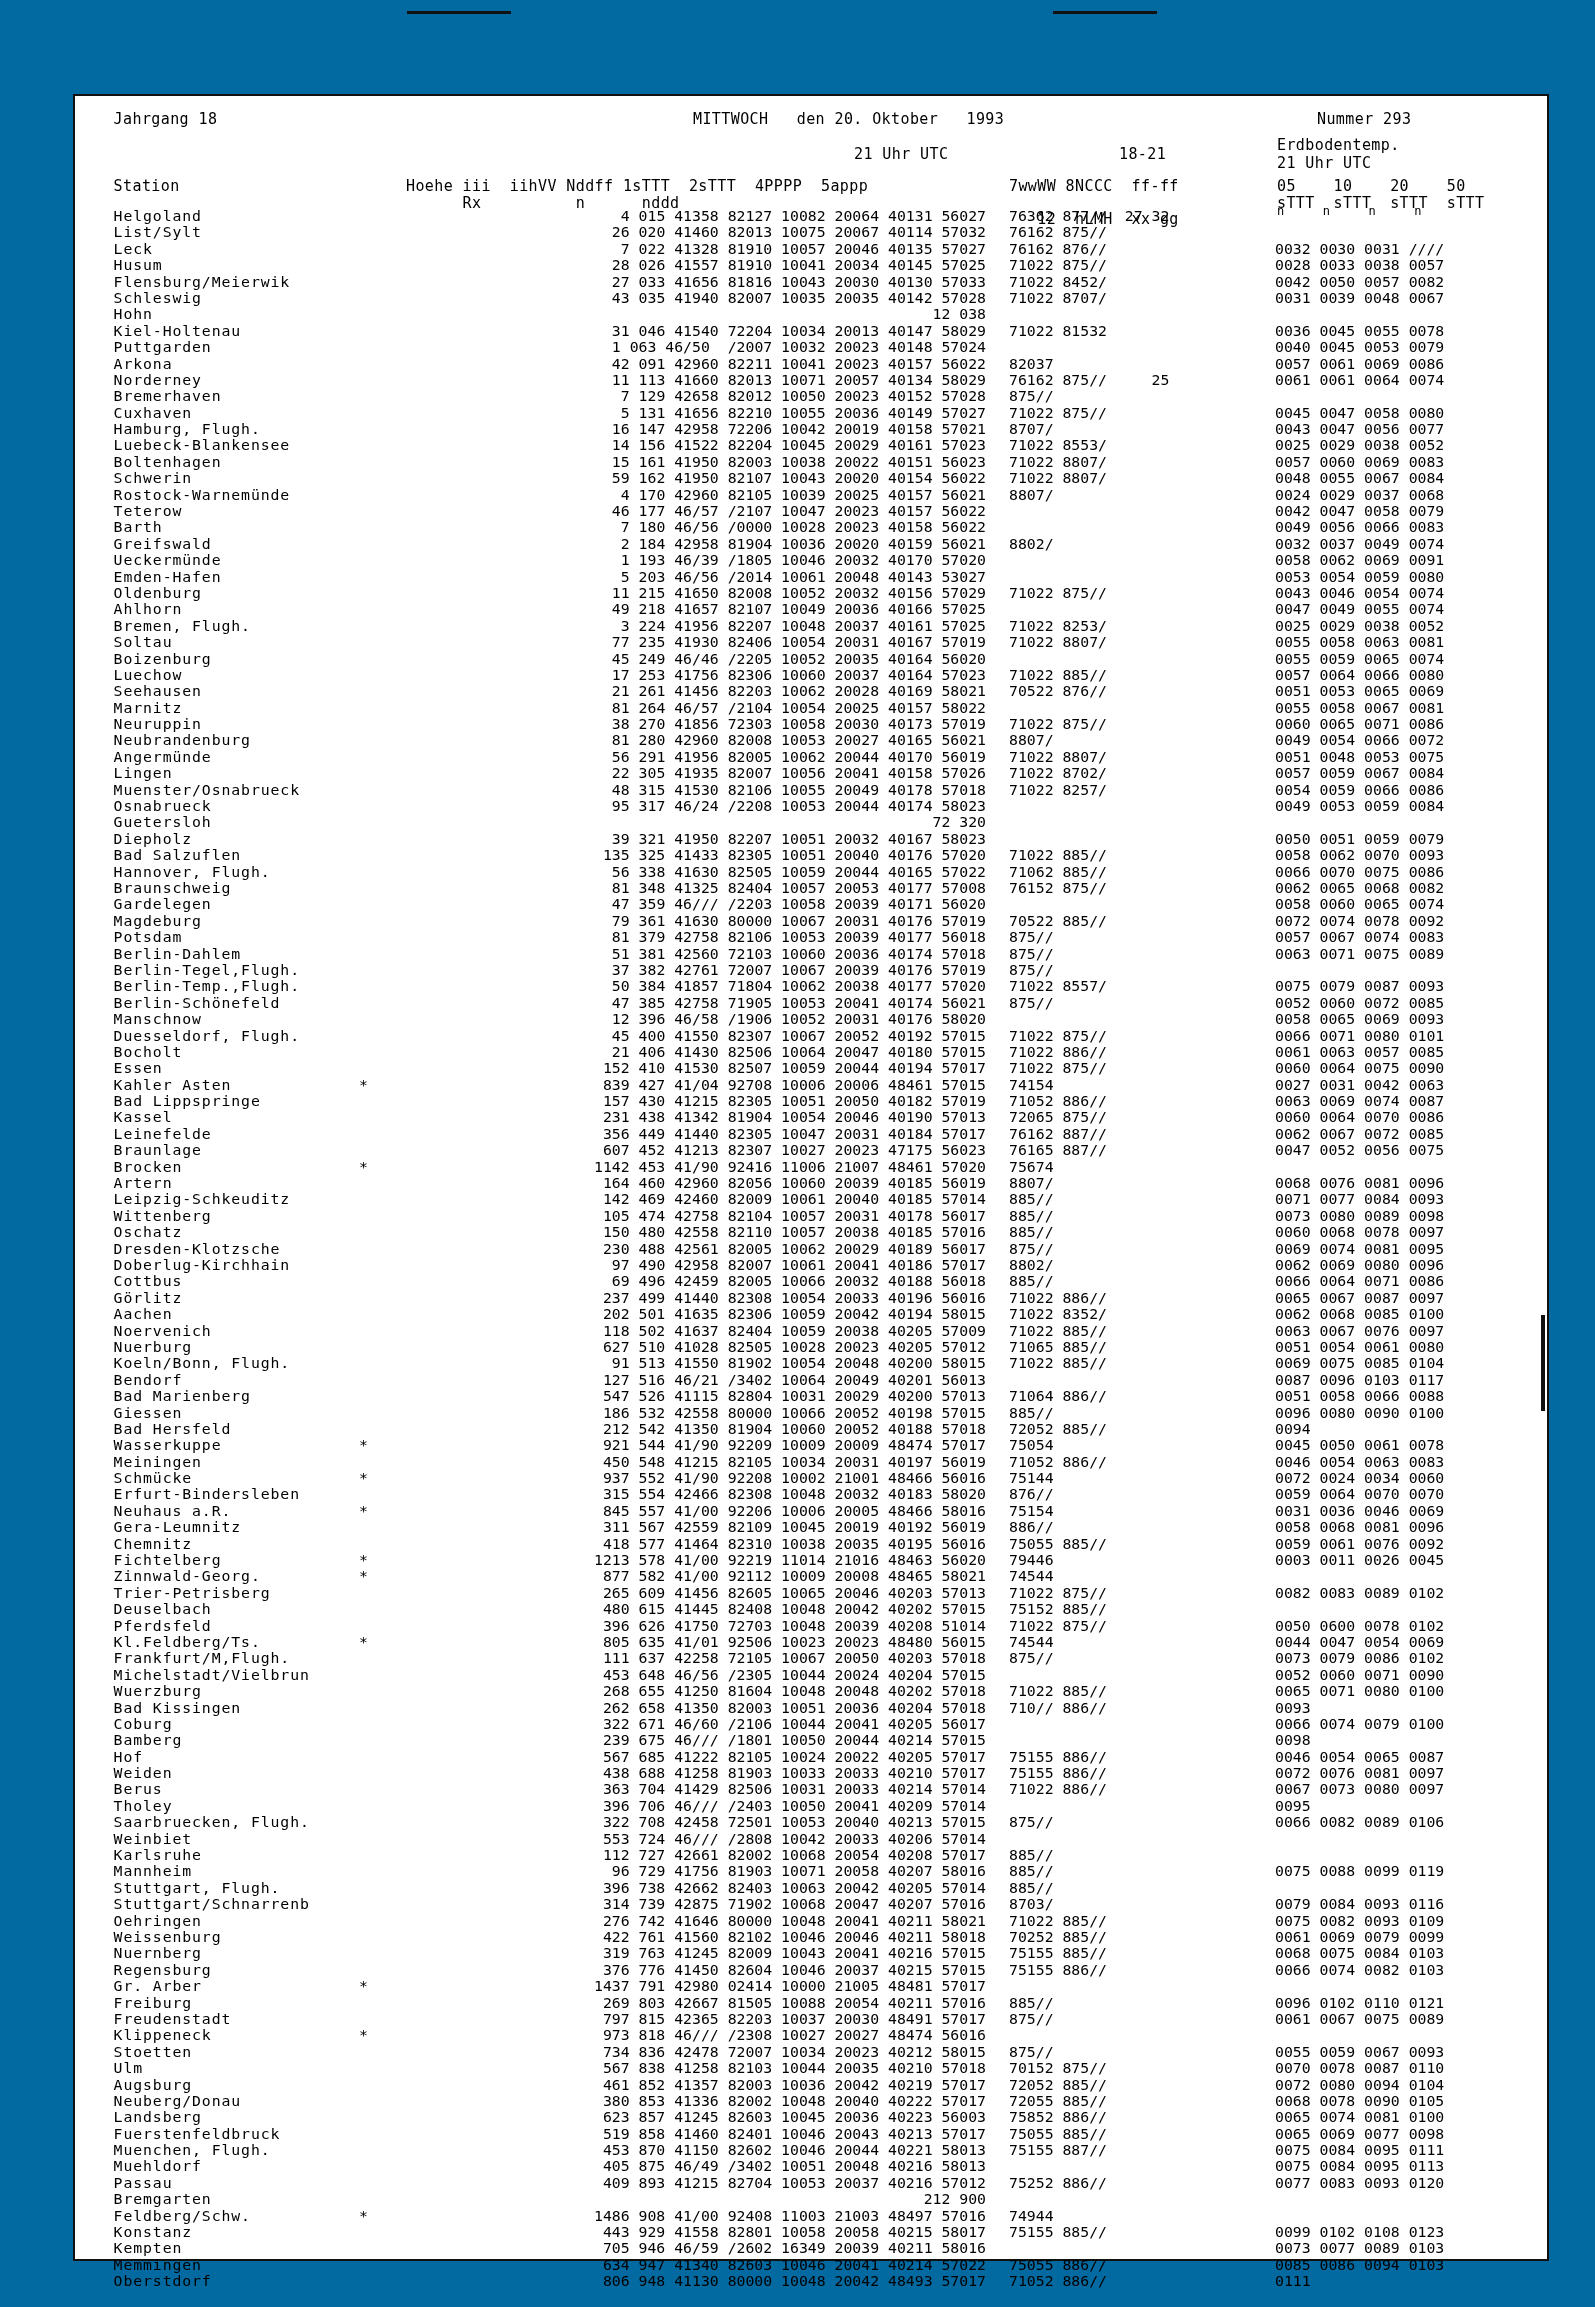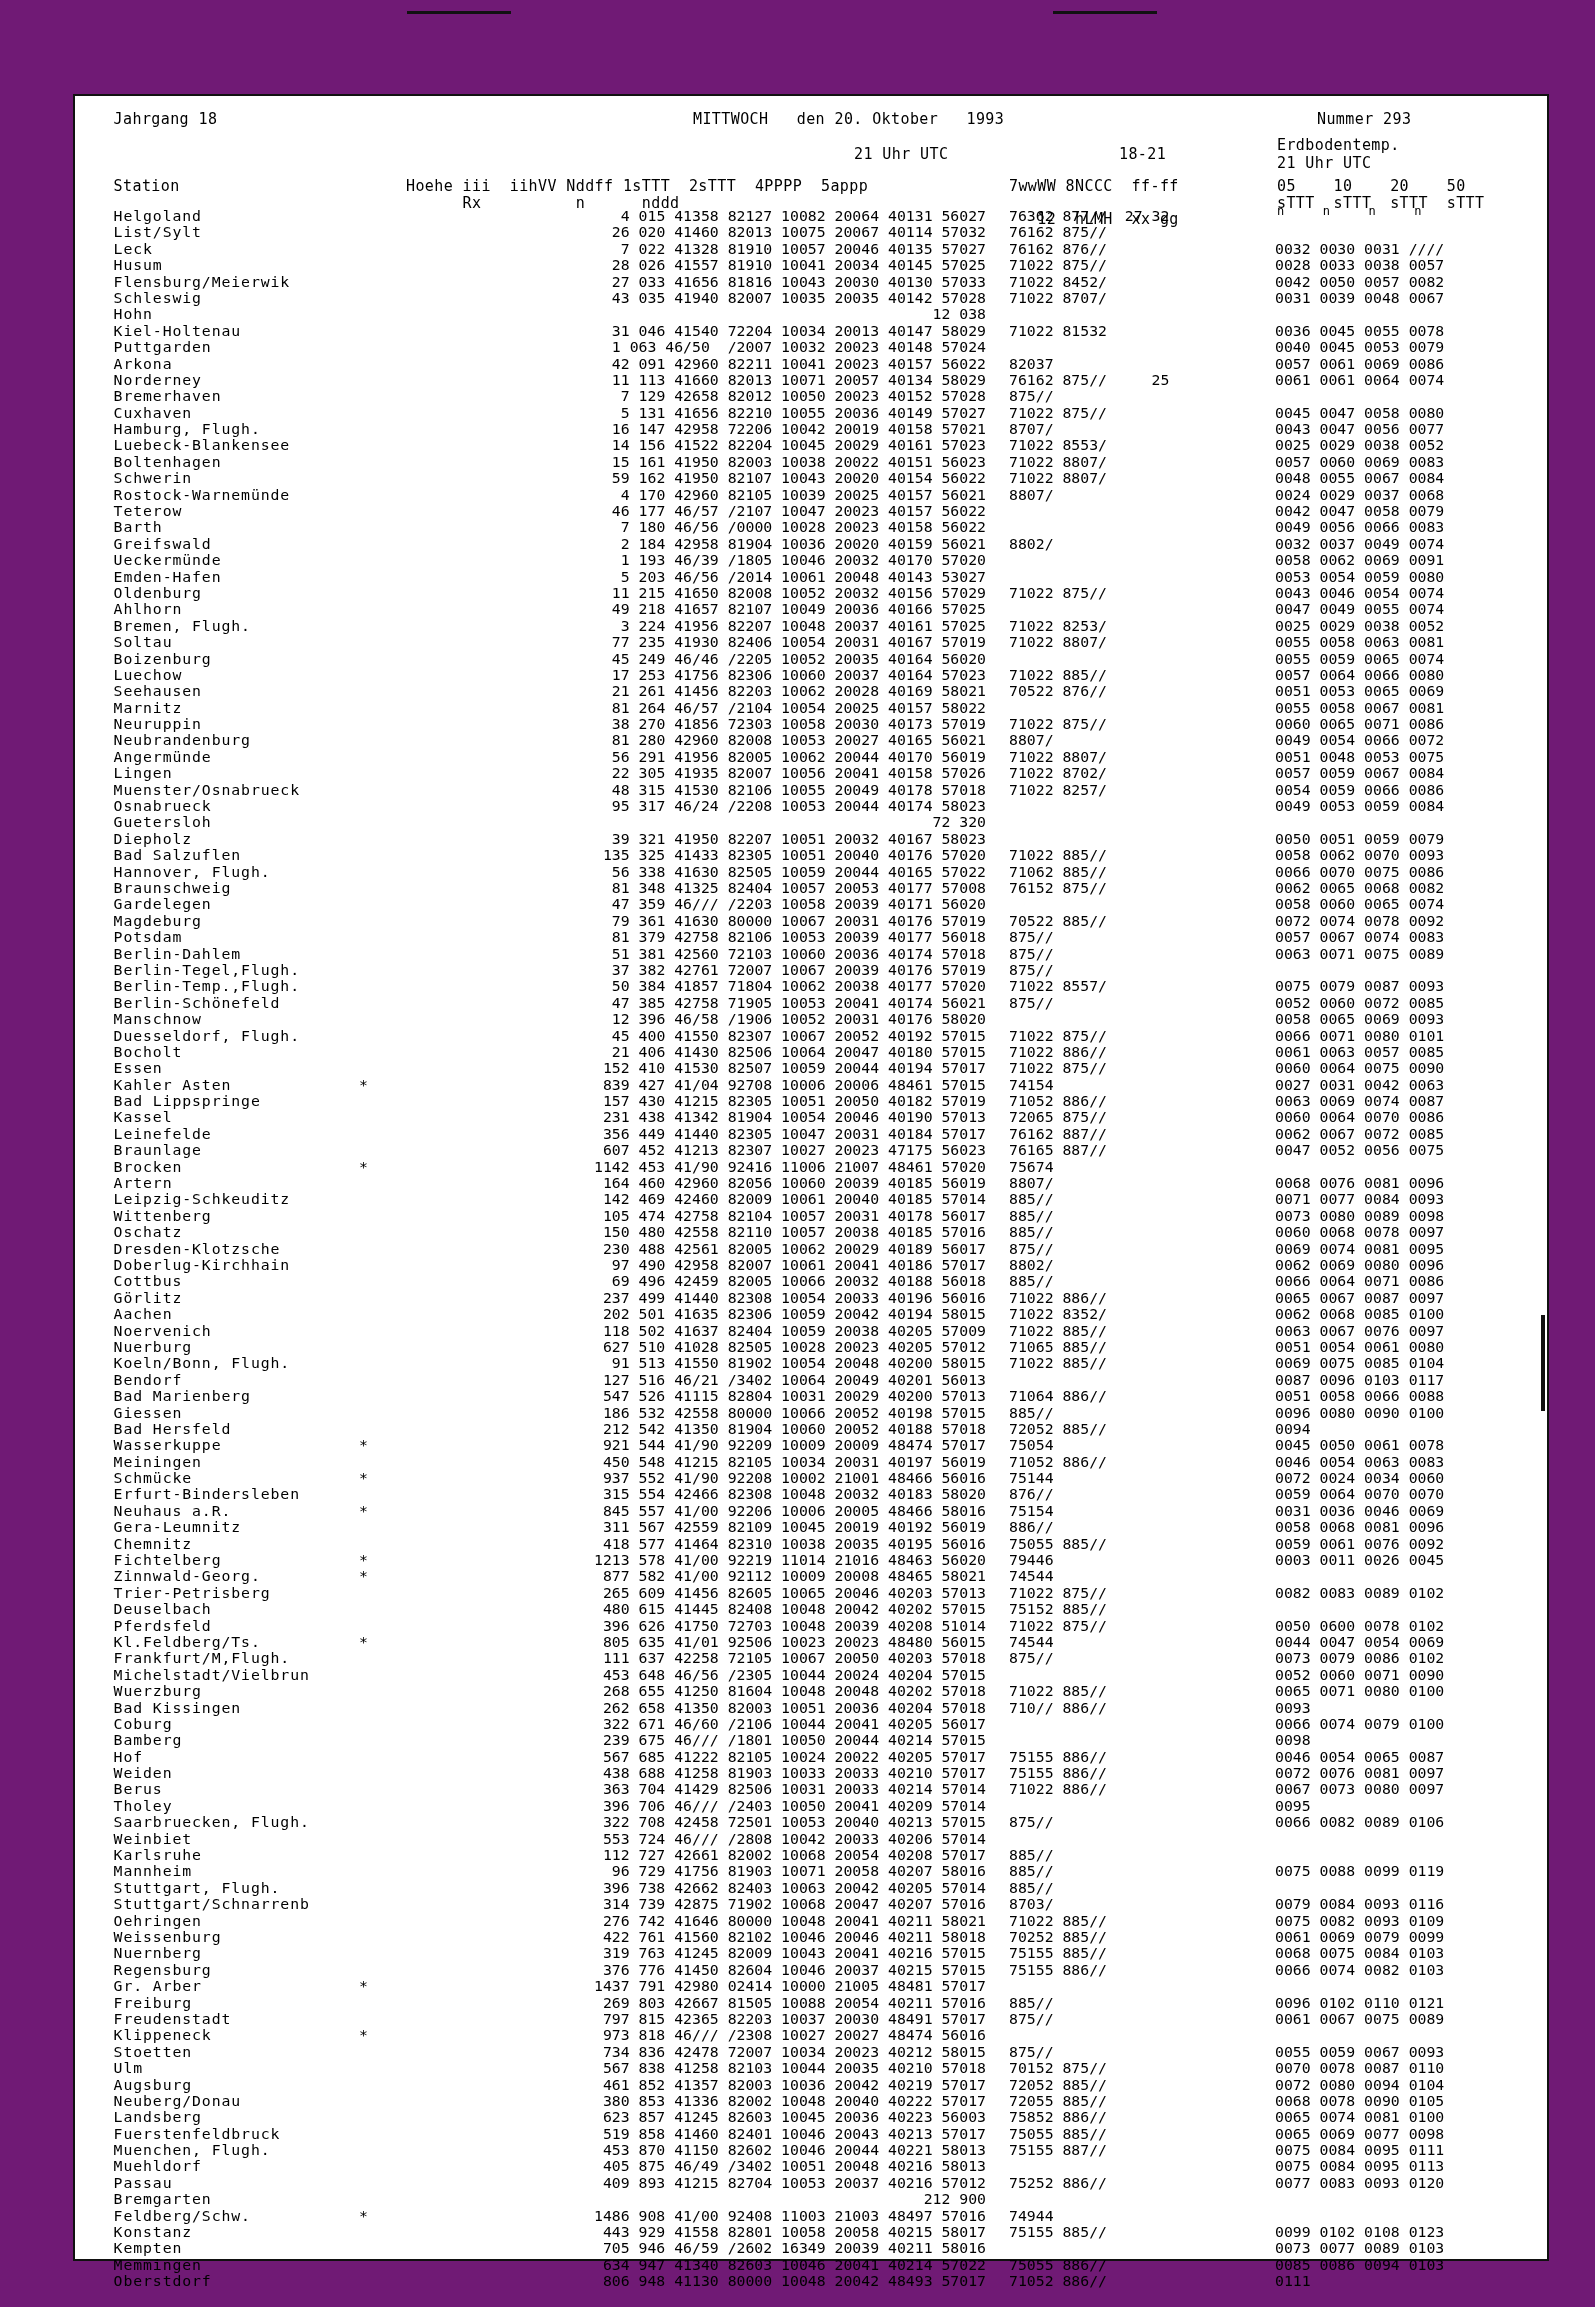--- a/index.html
+++ b/index.html
@@ -1,17 +1,17 @@
 <!DOCTYPE html>
 <html style="font-size:12.8px"><head>
 <meta charset="utf-8">
 <style>
   html,body{margin:0;padding:0;background:#ffffff;}
   body{width:1595px;height:2307px;font-family:"DejaVu Sans Mono",monospace;}
-  .page{position:relative;width:1595px;height:2307px;background:#701a75;}
+  .page{position:relative;width:1595px;height:2307px;background:#0369a1;}
   .topmarks{position:absolute;top:11.2px;left:0;width:1595px;height:8px;}
   .topmarks span{position:absolute;top:0;height:2.4px;background:#111;}
   .frame{position:absolute;left:73px;top:94px;width:1472px;height:2163px;border:2.4px solid #111;background:#fff;}
   .inner{position:absolute;left:0;top:0;right:0;bottom:0;padding:14.4px 12.8px 0 21px;box-sizing:border-box;}
 
   .hdr{position:relative;height:96px;font-size:15px;letter-spacing:0.4px;}
   .hdr .jahr{position:absolute;left:17.6px;top:0;}
   .hdr .mid{position:absolute;left:597px;top:0;white-space:pre;}
   .hdr .num{position:absolute;left:1221px;top:0;}
   .hdr .uhr{position:absolute;left:758px;top:35px;}

